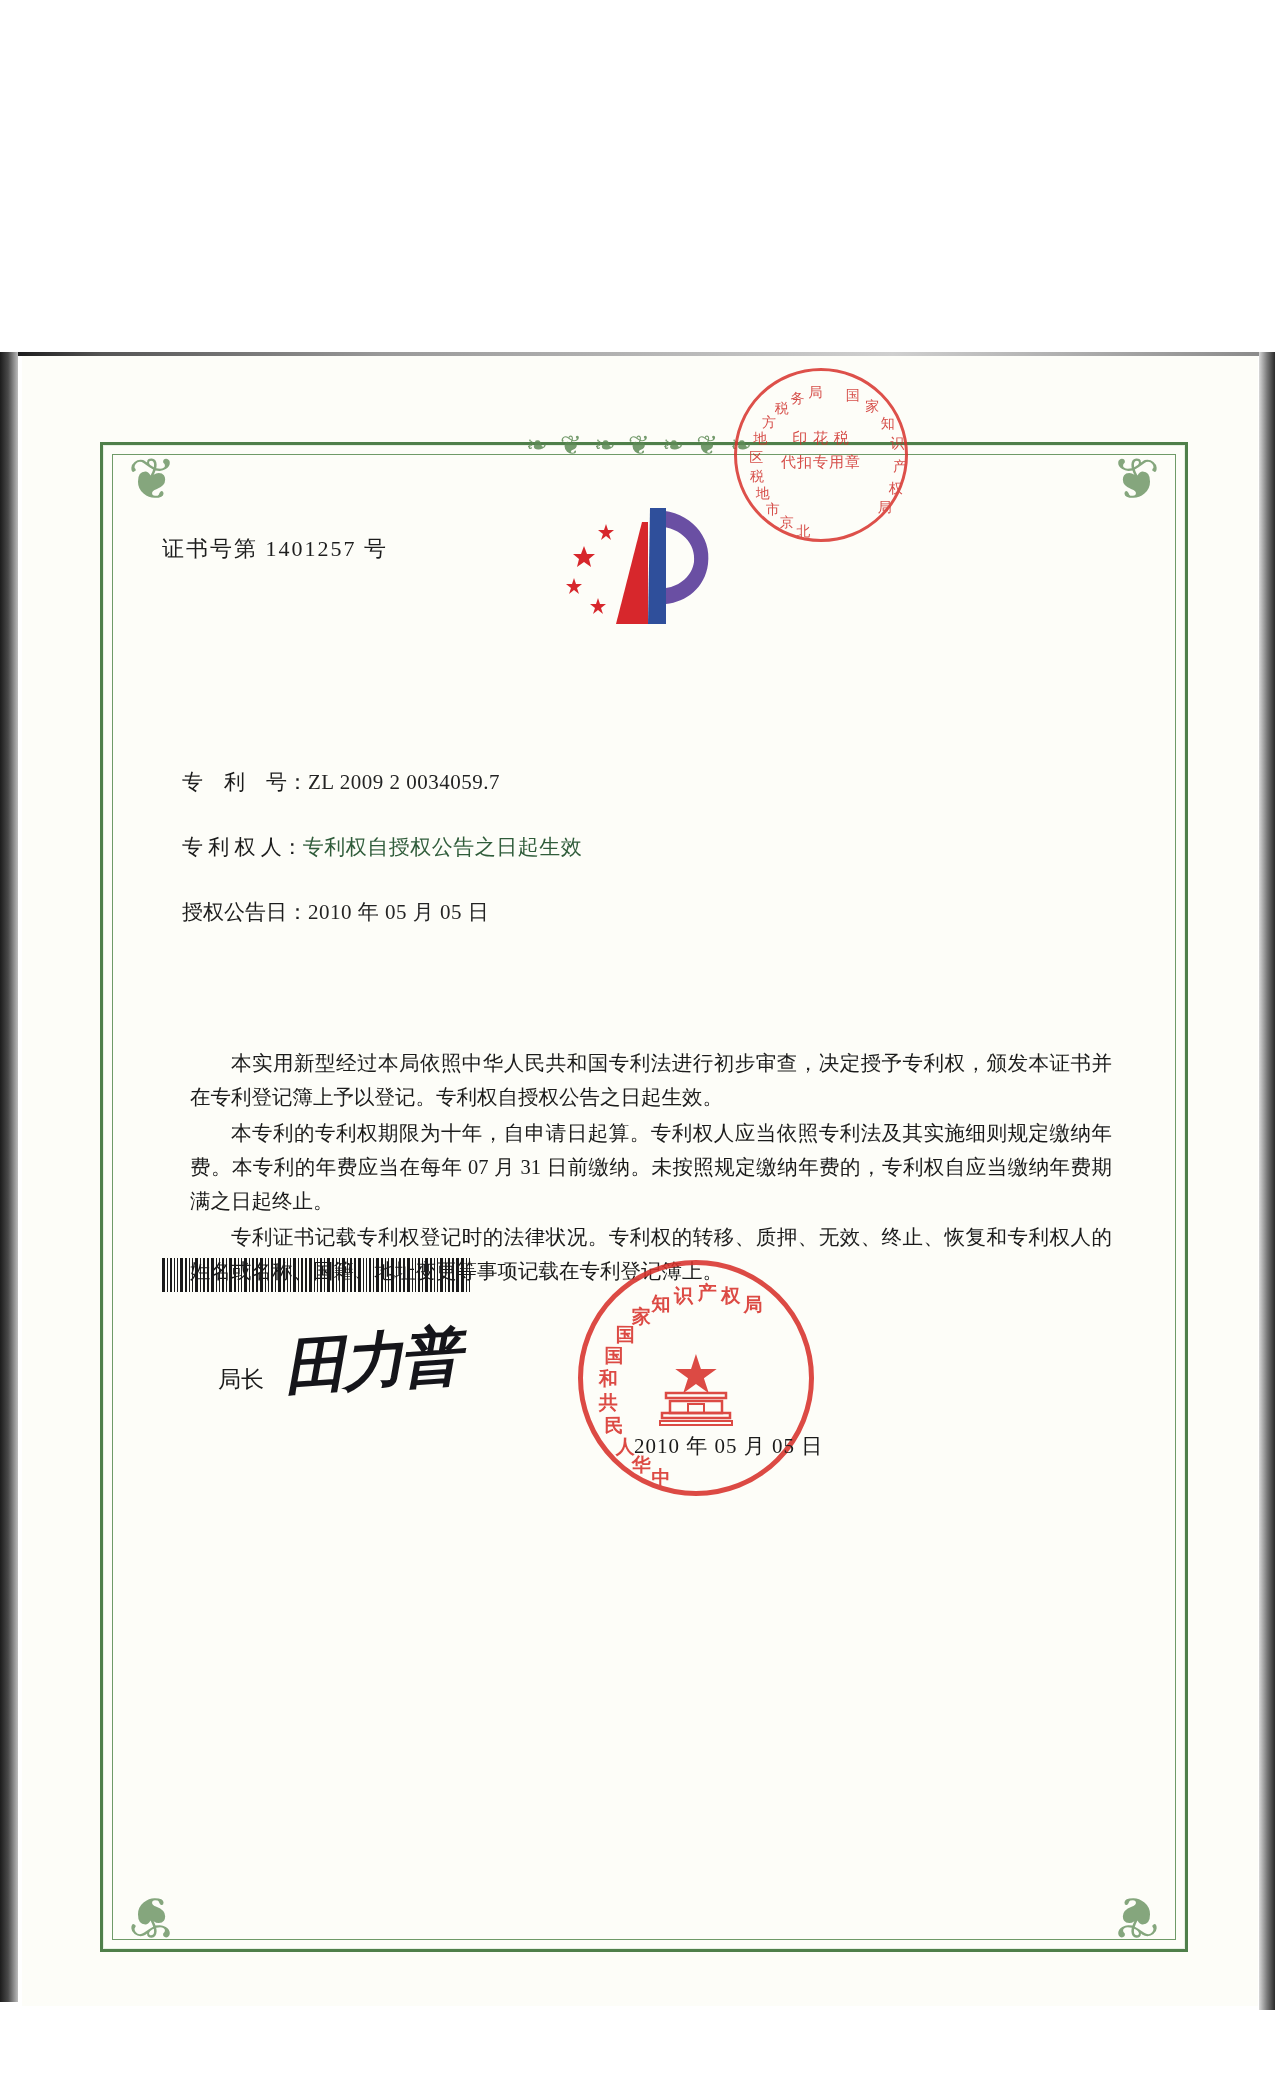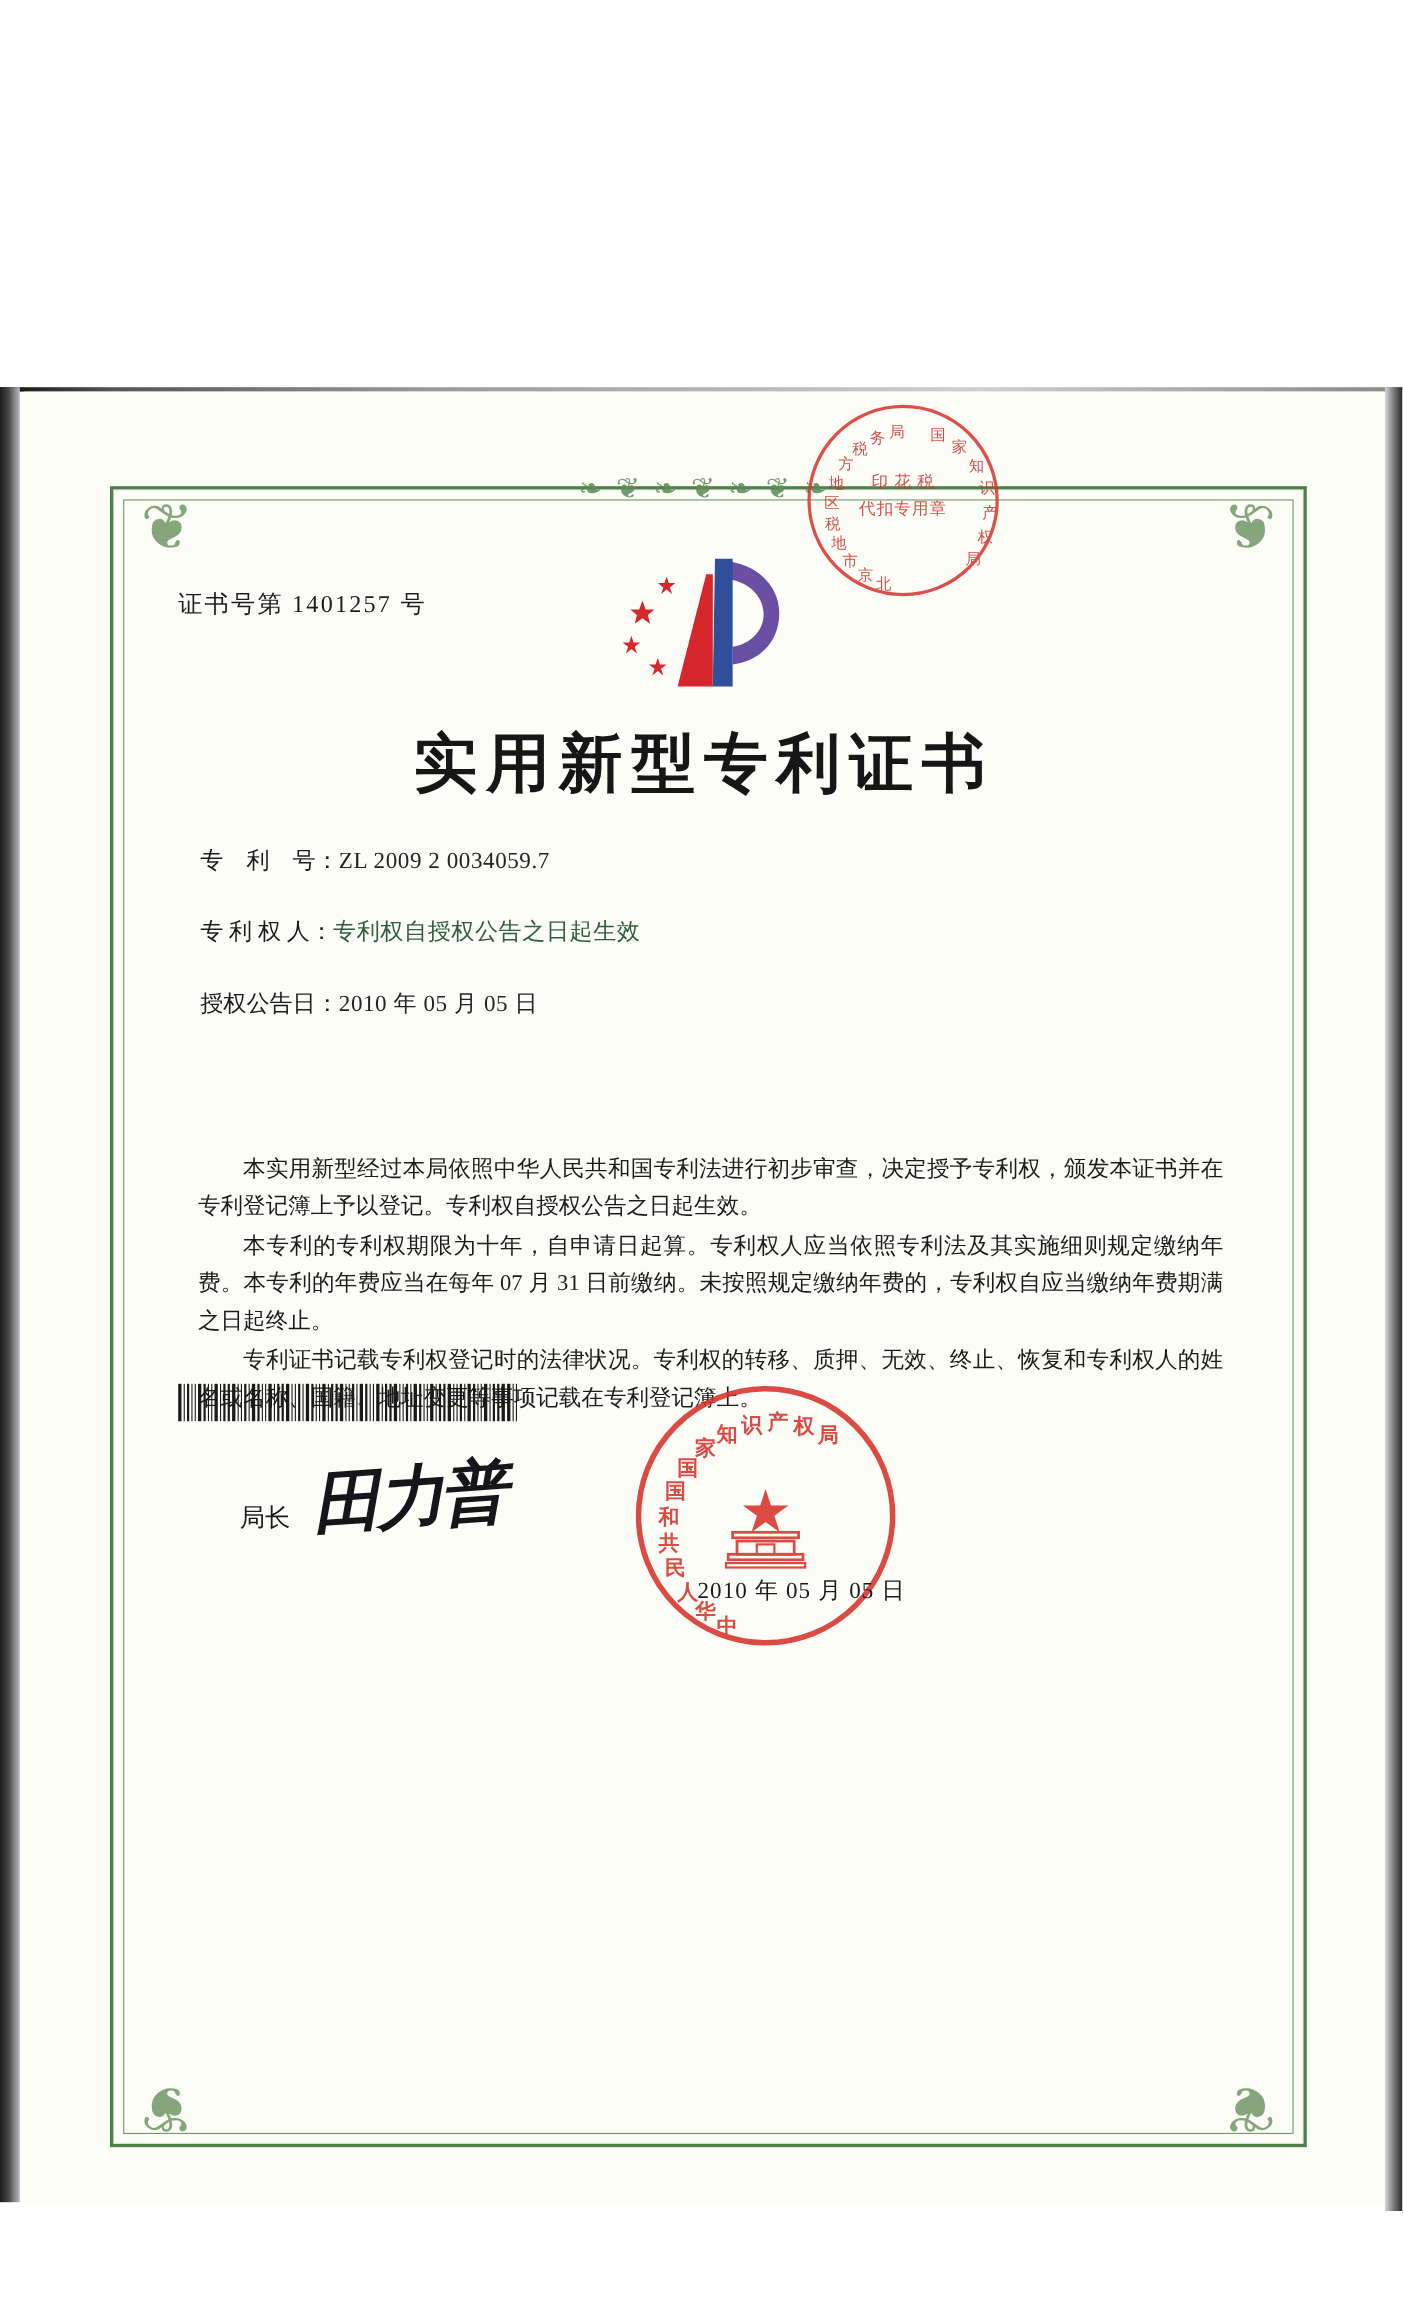--- a/index.html
+++ b/index.html
@@ -165,21 +165,21 @@
     position: absolute;
     left: 150px;
     top: 690px;
     width: 940px;
     font-size: 20.5px;
     line-height: 34px;
     color: #1b1b1b;
     text-align: justify;
   }
   .body-text p {
-    margin: 0 0 2px 8px;
+    margin: 0 0 2px 18px;
     text-indent: 2em;
   }
 
   
   .barcode {
     position: absolute;
     left: 140px;
     top: 902px;
     width: 310px;
     height: 34px;
@@ -360,21 +360,20 @@
         <span style="transform:rotate(56deg) translate(0,-72px) rotate(-56deg)">知</span>
         <span style="transform:rotate(74deg) translate(0,-72px) rotate(-74deg)">识</span>
         <span style="transform:rotate(92deg) translate(0,-72px) rotate(-92deg)">产</span>
         <span style="transform:rotate(110deg) translate(0,-72px) rotate(-110deg)">权</span>
         <span style="transform:rotate(128deg) translate(0,-72px) rotate(-128deg)">局</span>
       </div>
       <div class="tax-line l1">印 花 税</div>
       <div class="tax-line l2">代扣专用章</div>
     </div>
 
-    <div class="cert-title">实用新型专利证书</div>
 
     <div class="fields">
       <div class="field-row">
         <span class="field-label">专　利　号：</span>
         <span class="field-value">ZL 2009 2 0034059.7</span>
       </div>
       <div class="field-row">
         <span class="field-label">专 利 权 人：</span>
         <span class="field-value green">专利权自授权公告之日起生效</span>
       </div>

